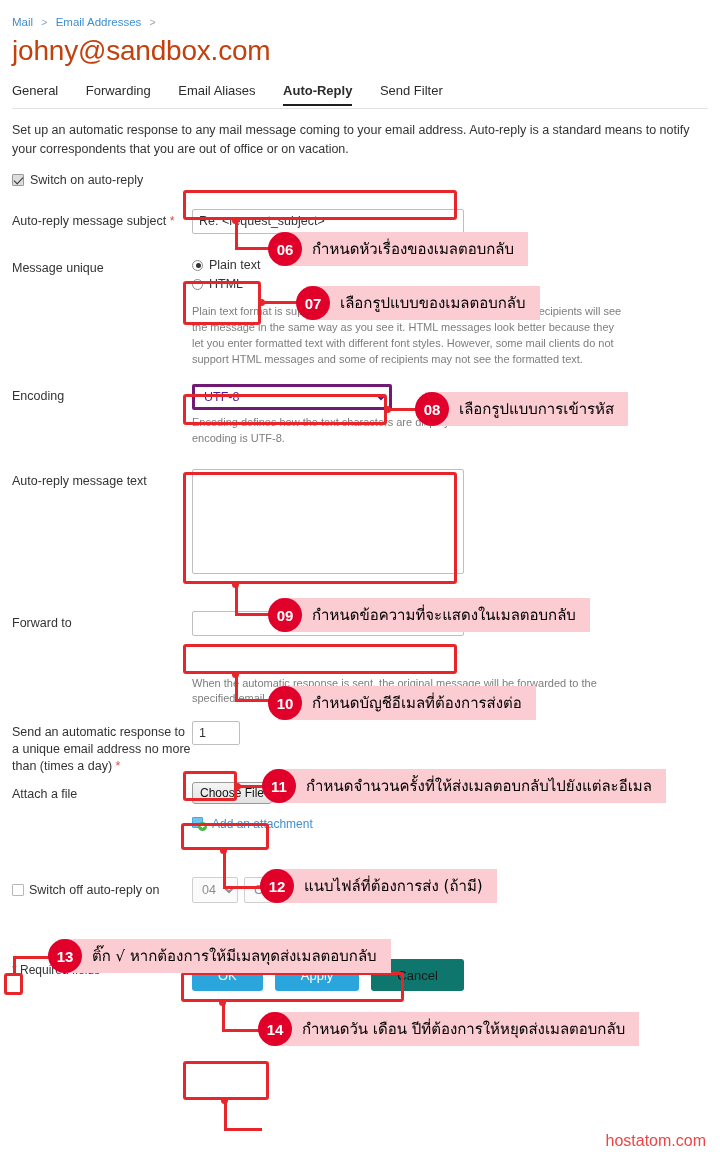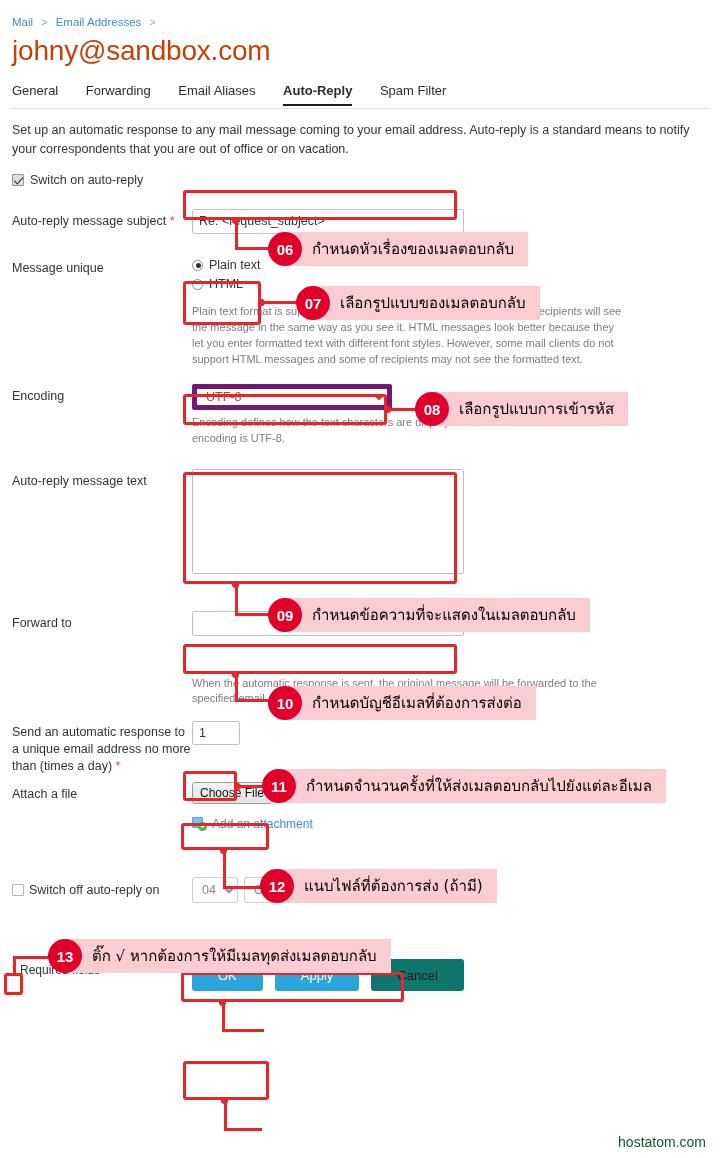--- a/index.html
+++ b/index.html
@@ -55,23 +55,23 @@
   }
   input.num { width:48px; height:24px; text-align:left; }
 
   textarea.ta {
     width:272px; height:105px; border:1px solid #bfbfbf; border-radius:2px;
     background:#fff; resize:none; font-family:"Liberation Sans", sans-serif;
     font-size:12.5px; padding:4px 6px; outline:none; color:#333;
   }
 
   select.sel {
-    width:200px; height:26px; border:5px solid #701a75; border-radius:2px;
+    width:200px; height:26px; border:3px solid #701a75; border-radius:2px;
     background:#fff; font-family:"Liberation Sans", sans-serif; font-size:12.5px;
-    color:#c2410c; padding:0 5px;
+    color:#4c1d95; padding:0 5px;
   }
   select.small { width:auto; color:#8d8d8d; background:#fbfbfb; border:1px solid #cfcfcf; }
 
   .help { font-size:11px; color:#7d7d7d; line-height:1.45; margin-top:5px; max-width:420px; }
 
   
   .hl { position:absolute; border:3px solid #e8252a; border-radius:3px;
         pointer-events:none; z-index:5; }
 
   
@@ -132,43 +132,43 @@
 
   
   .btns { display:flex; gap:12px; align-items:center; }
   .btn { border:none; border-radius:3px; height:32px; padding:0 26px;
          font-size:13px; cursor:pointer; font-family:"Liberation Sans", sans-serif; }
   .btn.primary { background:#2ba6dd; color:#fff; }
   .btn.cancel { background:#0f766e; color:#1a1a1a; }
 
   .required-note { font-size:12px; color:#333; }
 
-  .watermark { position:absolute; right:14px; bottom:8px; font-size:14px;
-               color:#14532d; font-family:"Liberation Sans", sans-serif; }
+  .watermark { position:absolute; right:14px; bottom:8px; font-size:16px;
+               color:#ef4444; font-family:"Liberation Sans", sans-serif; }
 </style>
 </head>
 <body>
 
 <div class="page">
 
   <div class="breadcrumb">
     <a href="#">Mail</a>
     <span class="sep">&gt;</span>
     <a href="#">Email Addresses</a>
     <span class="sep">&gt;</span>
   </div>
 
   <h1 class="page-title">johny@sandbox.com</h1>
 
   <div class="tabs">
     <span class="tab">General</span>
     <span class="tab">Forwarding</span>
     <span class="tab">Email Aliases</span>
     <span class="tab active">Auto-Reply</span>
-    <span class="tab">Spam Filter</span>
+    <span class="tab">Send Filter</span>
   </div>
 
   <div class="intro">Set up an automatic response to any mail message coming to your email address. Auto-reply is a standard means to notify your correspondents that you are out of office or on vacation.</div>
 
   <div class="chk-row">
     <span class="chkbox checked"></span>
     <span>Switch on auto-reply</span>
   </div>
 
   <div class="row" style="margin-top:22px;">
@@ -355,20 +355,24 @@
   <div class="ln h" style="left:13px; top:956px; width:42px;"></div>
   <div class="ann" style="left:48px; top:939px;">
     <span class="num">13</span>
     <span class="pill">ติ๊ก √ หากต้องการให้มีเมลทุดส่งเมลตอบกลับ</span>
   </div>
 
   <div class="hl" style="left:181px; top:972px; width:223px; height:30px;"></div>
   <div class="ln v" style="left:222px; top:1002px; height:30px;"></div>
   <div class="ln h" style="left:222px; top:1029px; width:42px;"></div>
   <div class="dot" style="left:219px; top:999px;"></div>
+  <div class="ann" style="left:258px; top:1012px;">
+    <span class="num">14</span>
+    <span class="pill">กำหนดวัน เดือน ปีที่ต้องการให้หยุดส่งเมลตอบกลับ</span>
+  </div>
 
   <div class="hl" style="left:183px; top:1061px; width:86px; height:39px;"></div>
   <div class="ln v" style="left:224px; top:1100px; height:31px;"></div>
   <div class="ln h" style="left:224px; top:1128px; width:38px;"></div>
   <div class="dot" style="left:221px; top:1097px;"></div>
   <div class="ann" style="left:257px; top:1170px;">
     <span class="num">15</span>
     <span class="pill">คลิกที่ OK</span>
   </div>
 

